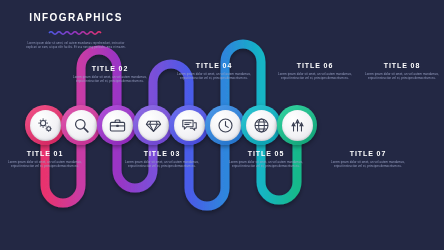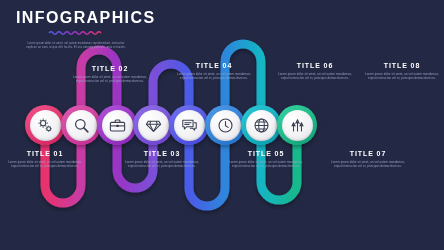--- a/index.html
+++ b/index.html
@@ -7,21 +7,21 @@
     width:444px;height:250px;overflow:hidden;
     background:#232844;
     font-family:"Liberation Sans", sans-serif;
     position:relative;
   }
   #stage{position:absolute;inset:0;width:444px;height:250px;}
 
   
   .hdr{position:absolute;left:16px;top:12px;width:120px;text-align:center;}
   .hdr-title{
-    font-size:16px;font-weight:bold;color:#ffffff;
+    font-size:10px;font-weight:bold;color:#ffffff;
     letter-spacing:1.4px;line-height:12px;
     font-family:"Liberation Sans", sans-serif;
   }
   .hdr-wave{height:6px;margin:2px auto 2px;width:56px;}
   .hdr-sub{
     font-size:2.6px;color:#9aa2c4;line-height:3.6px;
     letter-spacing:.15px;text-align:center;padding:0 6px;
   }
 
   

